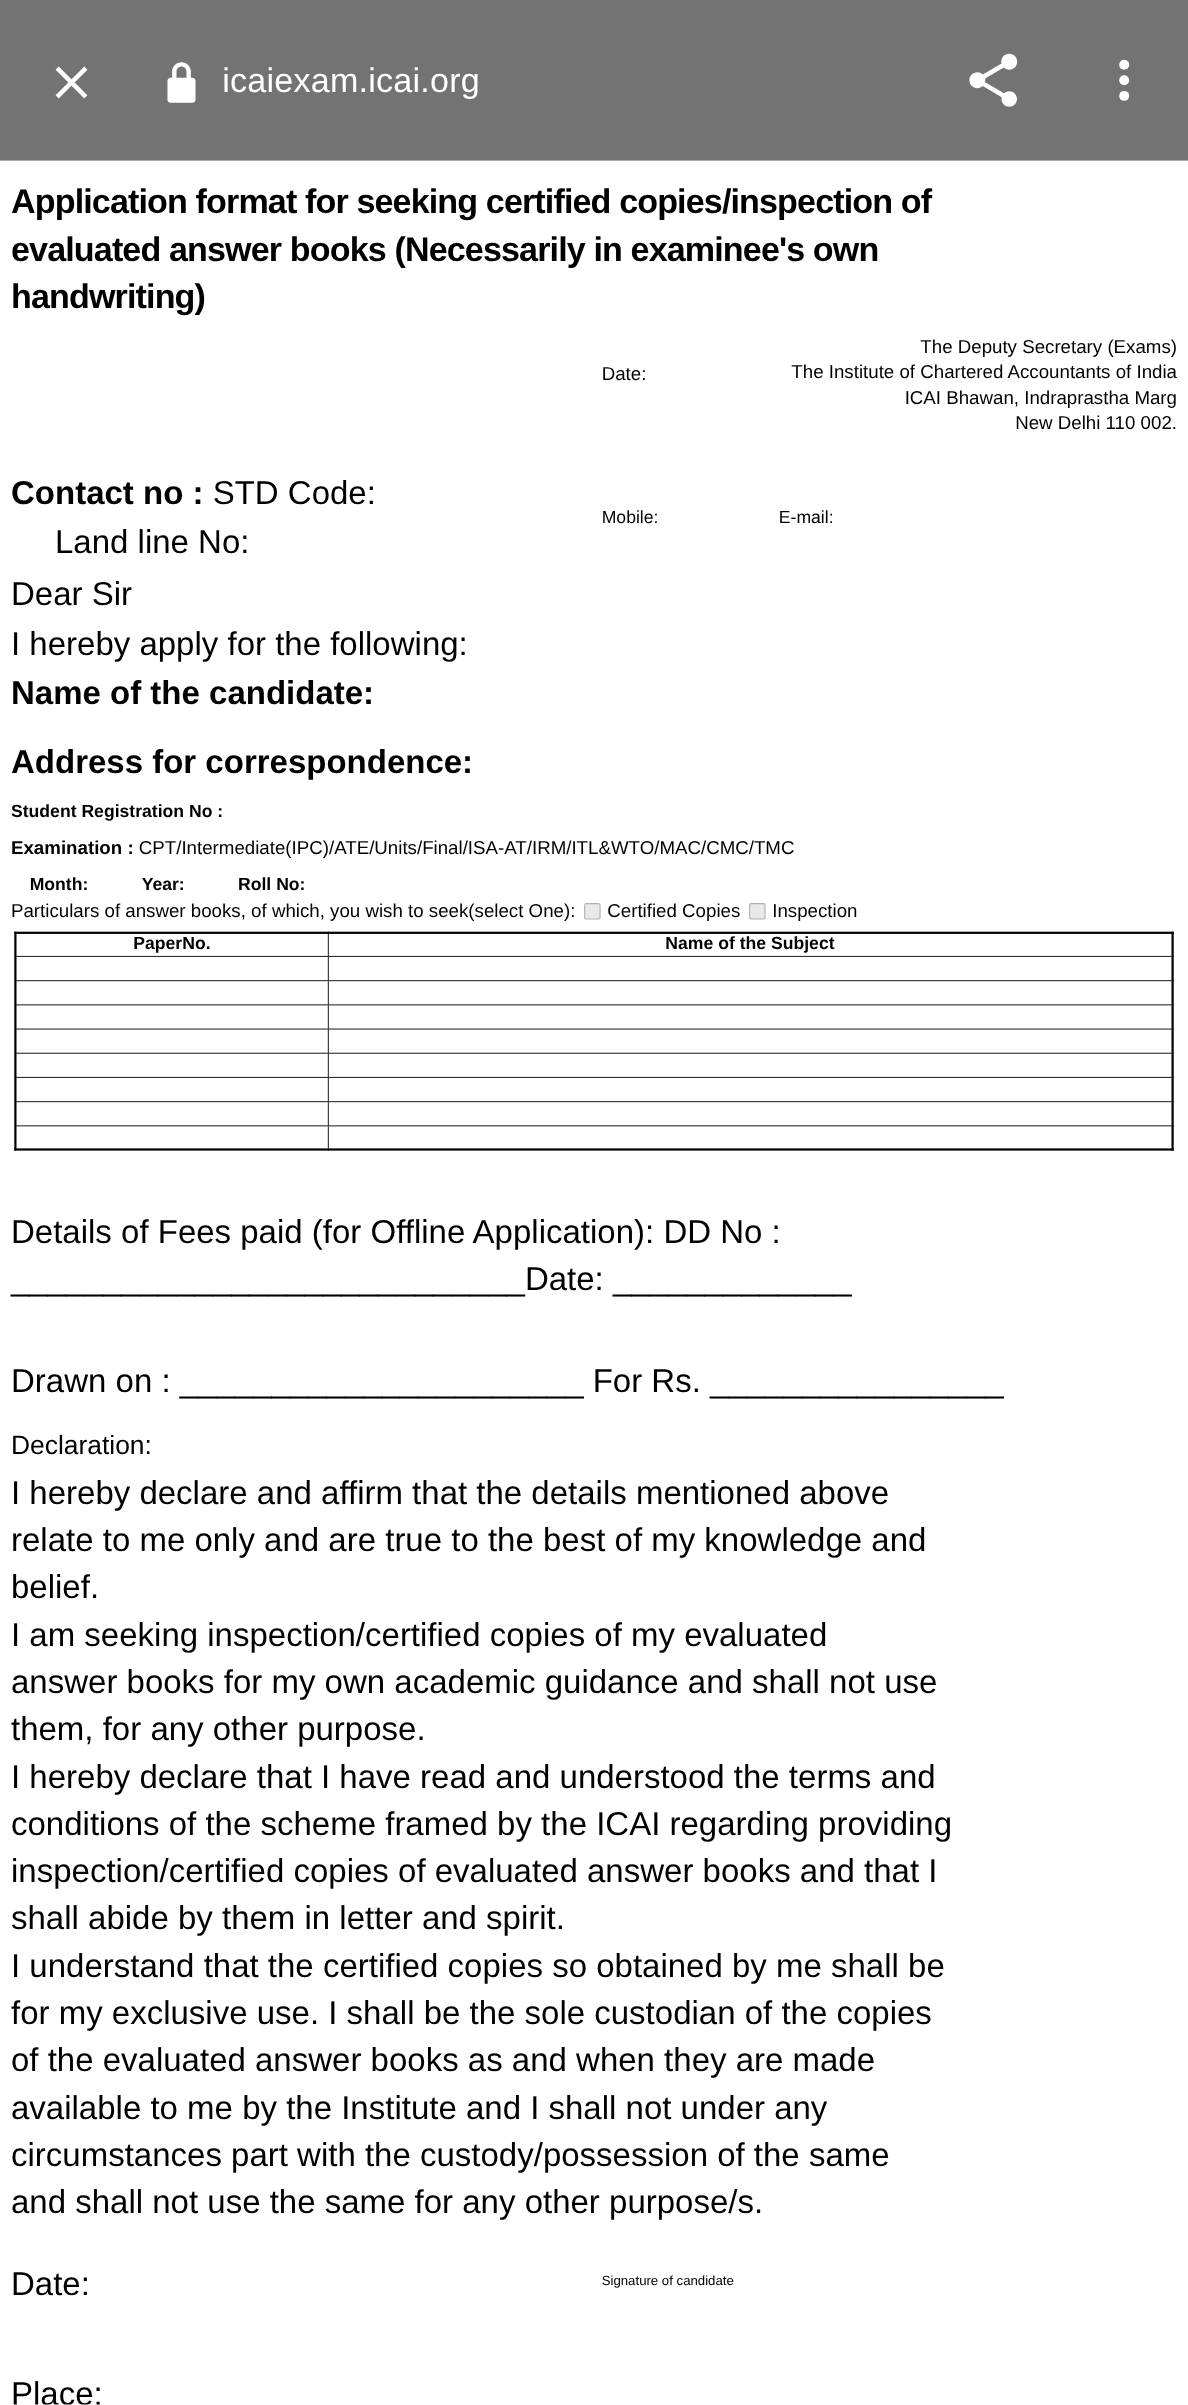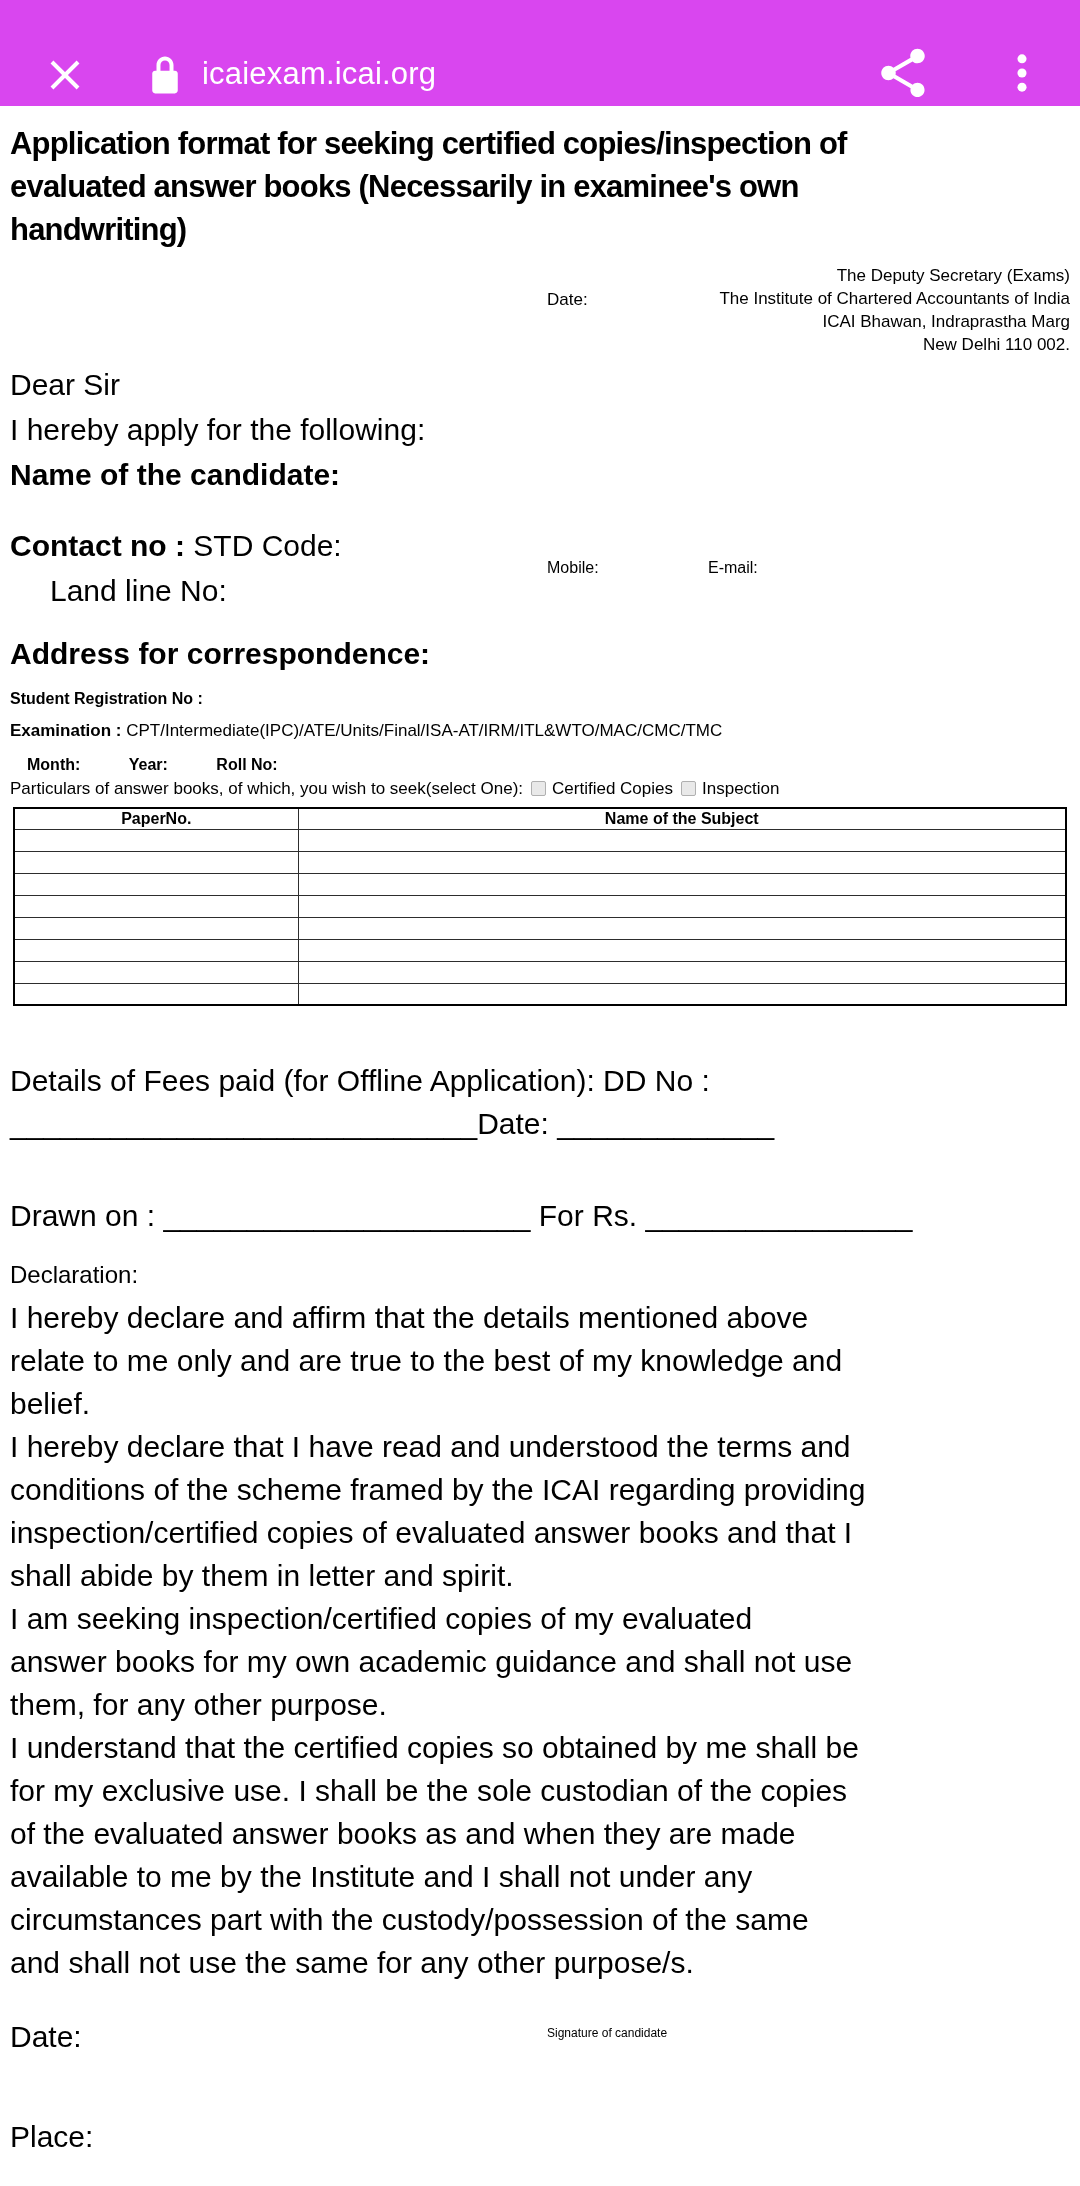--- a/index.html
+++ b/index.html
@@ -8,22 +8,22 @@
     height: 2186px;
     overflow: hidden;
     background: #ffffff;
     font-family: "Liberation Sans", sans-serif;
     color: #000;
   }
 
   
   .topbar {
     position: relative;
-    height: 106px;
-    background: #d946ef;
+    height: 146px;
+    background: #737373;
   }
   .topbar .close-btn {
     position: absolute; left: 42px; top: 52px;
     width: 46px; height: 46px; cursor: pointer;
   }
   .topbar .lock {
     position: absolute; left: 148px; top: 53px;
     width: 34px; height: 44px;
   }
   .topbar .url {
@@ -162,31 +162,31 @@
 handwriting)</div>
 
   <div class="recipient-wrap">
     <div class="recipient">The Deputy Secretary (Exams)
 The Institute of Chartered Accountants of India
 ICAI Bhawan, Indraprastha Marg
 New Delhi 110 002.</div>
     <div class="date-top">Date:</div>
   </div>
 
-  <div class="big block-intro">
-    <div>Dear Sir</div>
-    <div>I hereby apply for the following:</div>
-    <div><b>Name of the candidate:</b></div>
-  </div>
-
   <div class="big contact-wrap">
     <div><b>Contact no : </b><span>STD Code:</span></div>
     <div class="contact-indent">Land line No:</div>
     <span class="mini-label mobile-label">Mobile:</span>
     <span class="mini-label email-label">E-mail:</span>
+  </div>
+
+  <div class="big block-intro">
+    <div>Dear Sir</div>
+    <div>I hereby apply for the following:</div>
+    <div><b>Name of the candidate:</b></div>
   </div>
 
   <div class="big addr-corr"><b>Address for correspondence:</b></div>
 
   <div class="small-bold row-studentreg">Student Registration No :</div>
 
   <div class="row-exam">
     <b>Examination : </b><span>CPT/Intermediate(IPC)/ATE/Units/Final/ISA-AT/IRM/ITL&amp;WTO/MAC/CMC/TMC</span>
   </div>
 
@@ -246,27 +246,27 @@
   <div class="fees">
     <div class="fees-line">Details of Fees paid (for Offline Application): DD No :
 ____________________________Date: _____________</div>
   </div>
   <div class="drawn">Drawn on : ______________________ For Rs. ________________</div>
 
   <div class="decl-heading">Declaration:</div>
   <div class="decl-para">I hereby declare and affirm that the details mentioned above
 relate to me only and are true to the best of my knowledge and
 belief.</div>
+  <div class="decl-para">I am seeking inspection/certified copies of my evaluated
+answer books for my own academic guidance and shall not use
+them, for any other purpose.</div>
   <div class="decl-para">I hereby declare that I have read and understood the terms and
 conditions of the scheme framed by the ICAI regarding providing
 inspection/certified copies of evaluated answer books and that I
 shall abide by them in letter and spirit.</div>
-  <div class="decl-para">I am seeking inspection/certified copies of my evaluated
-answer books for my own academic guidance and shall not use
-them, for any other purpose.</div>
   <div class="decl-para">I understand that the certified copies so obtained by me shall be
 for my exclusive use. I shall be the sole custodian of the copies
 of the evaluated answer books as and when they are made
 available to me by the Institute and I shall not under any
 circumstances part with the custody/possession of the same
 and shall not use the same for any other purpose/s.</div>
 
   <div class="footer-wrap">
     <div class="footer-date">Date:</div>
     <div class="sig-label">Signature of candidate</div>

